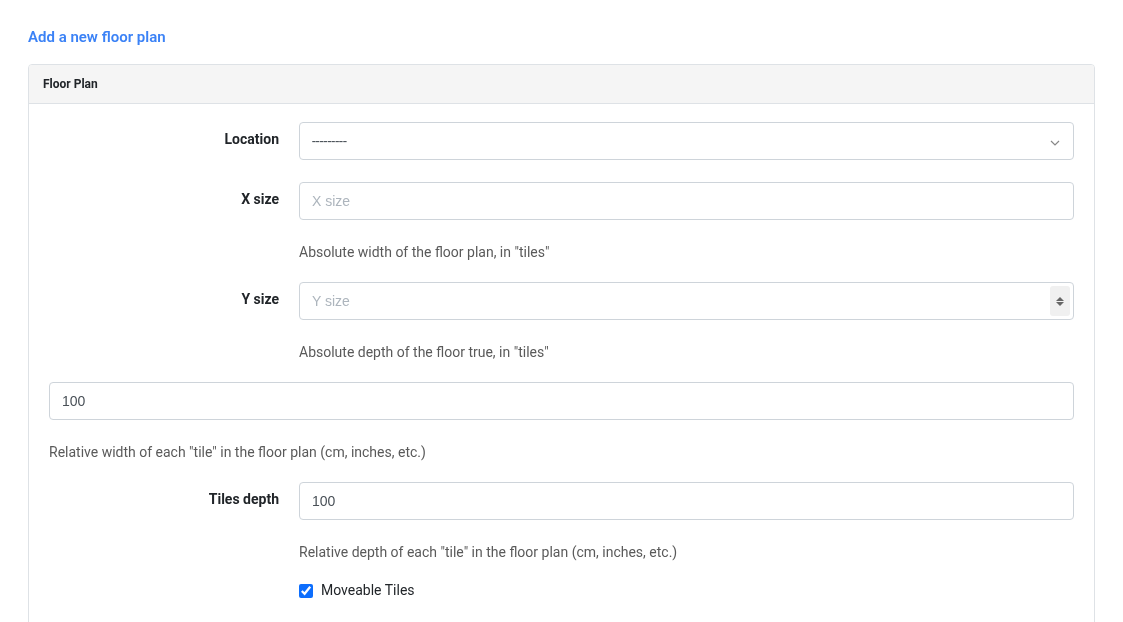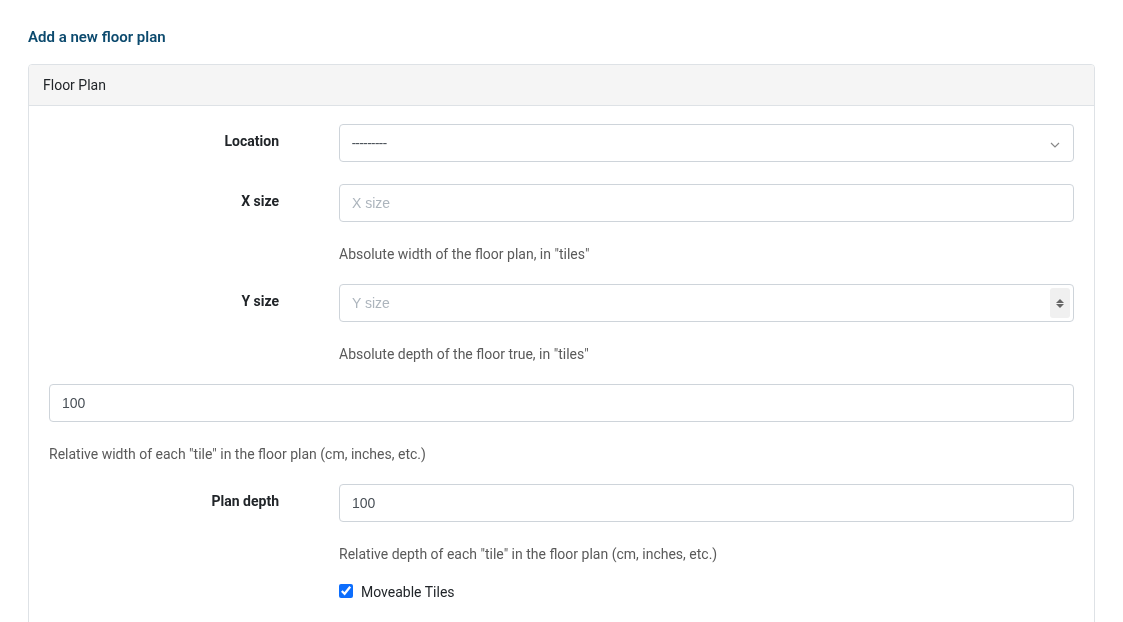--- a/index.html
+++ b/index.html
@@ -11,42 +11,41 @@
       font-family: -apple-system, BlinkMacSystemFont, "Segoe UI", Roboto, "Helvetica Neue", Arial, sans-serif;
       font-size: 14px;
       color: #212529;
       background: #fff;
       padding: 28px;
     }
     .page-title {
       font-weight: 600;
       font-size: 15px;
       margin-bottom: 18px;
-      color: #0c4a6e;
+      color: #3b82f6;
     }
     .panel {
       border: 1px solid #dee2e6;
       border-radius: 4px;
       overflow: hidden;
     }
     .panel-header {
       background: #f5f5f5;
       border-bottom: 1px solid #dee2e6;
       padding: 12px 14px;
-      font-weight: 400;
-      font-size: 14px;
+      font-weight: 700;
+      font-size: 12px;
     }
     .panel-body {
       padding: 18px 20px 28px 20px;
     }
     .form-row {
       display: flex;
       align-items: flex-start;
       margin-bottom: 22px;
-      gap: 40px;
     }
     .form-row:last-child {
       margin-bottom: 0;
     }
     .form-label {
       width: 250px;
       text-align: right;
       font-weight: 700;
       font-size: 14px;
       padding-right: 20px;
@@ -126,21 +125,21 @@
       border-right: 4px solid transparent;
       border-top: 4px solid #666;
     }
     .help-text {
       font-size: 14px;
       color: #5a5a5a;
       margin-top: 24px;
     }
     .checkbox-row {
       display: flex;
-      align-items: flex-start;
+      align-items: flex-end;
       gap: 8px;
     }
     .checkbox-input {
       width: 14px;
       height: 14px;
       accent-color: #0d6efd;
       cursor: pointer;
     }
     .checkbox-label {
       font-size: 14px;
@@ -198,21 +197,21 @@
     </div>
 
     <div class="form-row">
       <div class="form-control-wrap">
         <input type="text" class="form-control" value="100" style="">
         <div class="help-text">Relative width of each "tile" in the floor plan (cm, inches, etc.)</div>
       </div>
     </div>
 
     <div class="form-row">
-      <div class="form-label">Plan depth</div>
+      <div class="form-label">Tiles depth</div>
       <div class="form-control-wrap">
         <input type="text" class="form-control" value="100" style="">
         <div class="help-text">Relative depth of each "tile" in the floor plan (cm, inches, etc.)</div>
       </div>
     </div>
 
     <div class="form-row">
       <div class="form-label"></div>
       <div class="form-control-wrap">
         <div class="checkbox-row">

